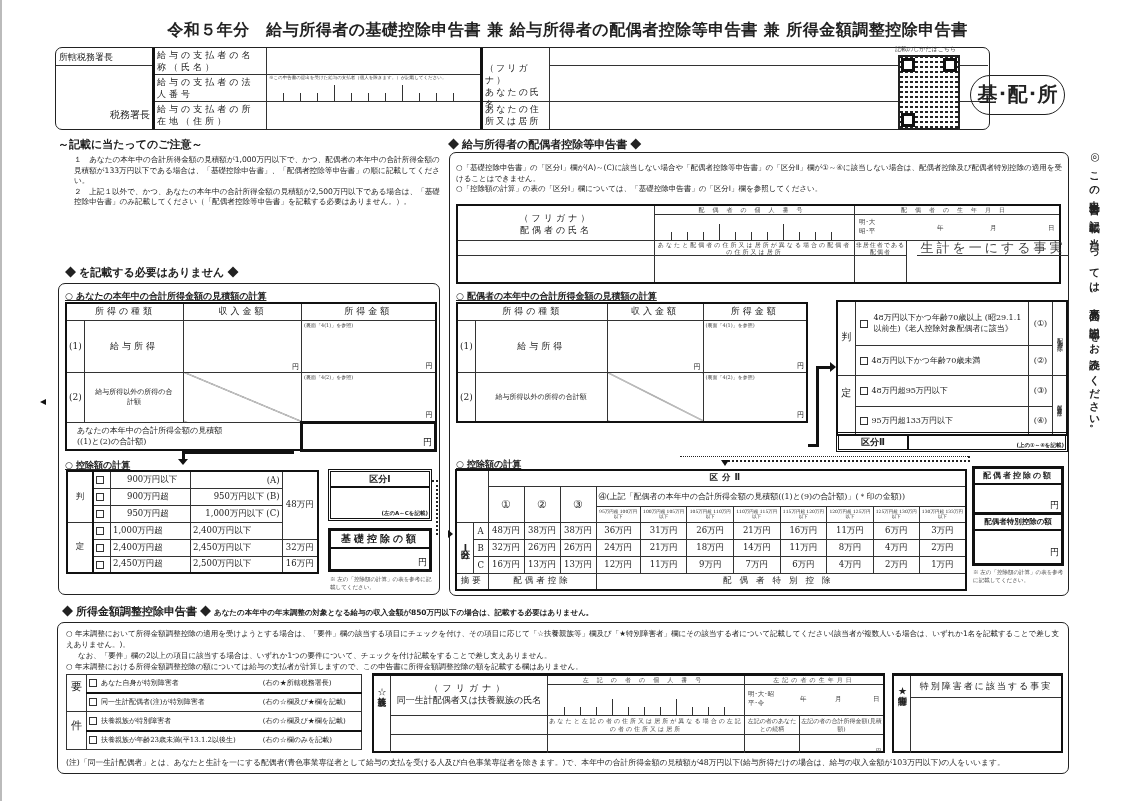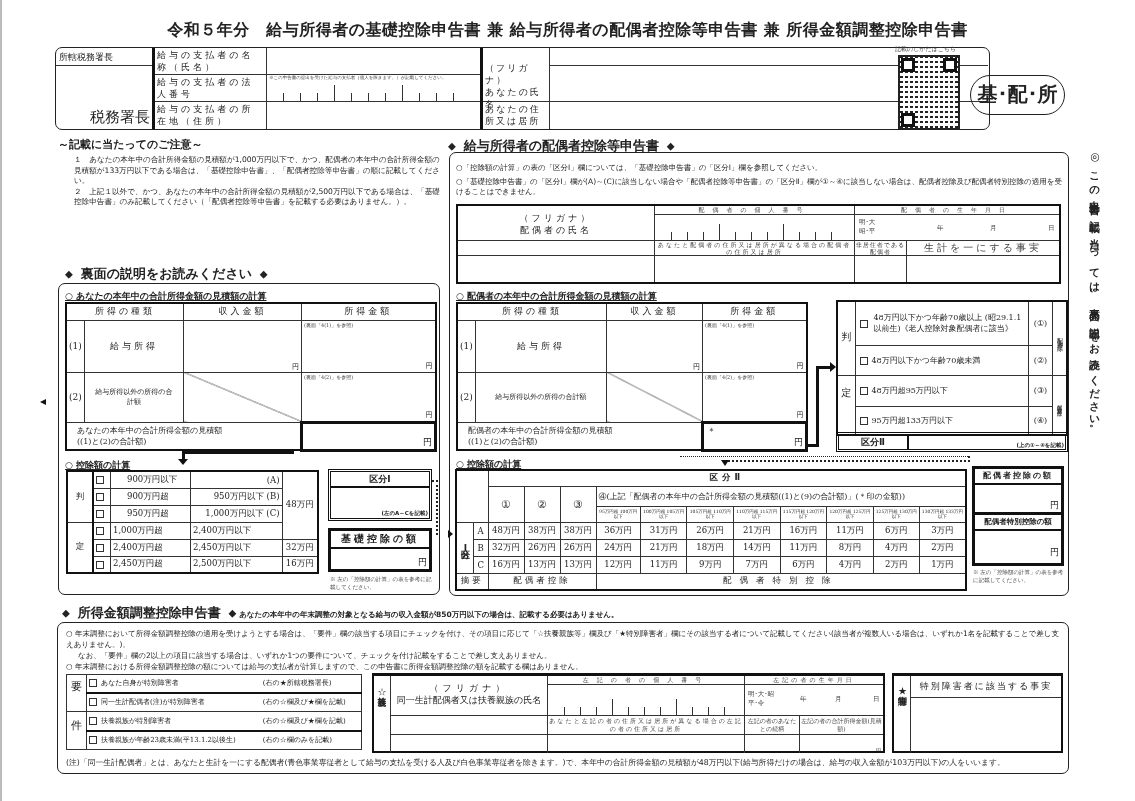--- a/index.html
+++ b/index.html
@@ -10,38 +10,38 @@
 .lborder{position:absolute;left:0;top:0;width:2px;height:801px;background:#bbb}
 .title{position:absolute;left:0;top:20px;width:1135px;text-align:center;font-family:"DejaVu Sans","Liberation Sans",sans-serif;font-weight:bold;font-size:16px;letter-spacing:0.5px}
 table{border-collapse:collapse}
 td{border:1px solid #333;padding:0 2px;vertical-align:middle}
 .rb{border-radius:7px}
 .sm{font-size:7px}
 .xs{font-size:5px;color:#444}
 .sp{letter-spacing:3px}
 .c{text-align:center}
 .r{text-align:right}
-.hdr{font-family:Liberation Mono, monospace;font-weight:bold;font-size:13px}
+.hdr{font-family:Liberation Sans, sans-serif;font-weight:bold;font-size:11px}
 .sub{font-family:"DejaVu Sans","Liberation Sans",sans-serif;font-weight:bold;font-size:9px;text-decoration:underline}
 .chk{display:inline-block;width:8px;height:8px;border:1px solid #333;margin-right:4px;vertical-align:middle}
 .note{font-family:"DejaVu Sans","Liberation Sans",sans-serif;font-size:8px;line-height:11px}
 .tick{position:absolute;bottom:0;width:1px;background:#333}
 .dot-h{position:absolute;border-top:2px dotted #222;height:0}
 .dot-v{position:absolute;border-left:2px dotted #222;width:0}
 </style>
 </head>
 <body>
 
 <div class="lborder"></div>
 
 <div class="title">令和５年分　給与所得者の基礎控除申告書 兼 給与所得者の配偶者控除等申告書 兼 所得金額調整控除申告書</div>
 
 <div class="abs rb" style="left:55px;top:47px;width:935px;height:83px;border:1.5px solid #222;">
   <div class="abs" style="left:0;top:0;width:96px;height:18px;border-bottom:1px solid #333;font-size:9px;padding:3px 3px">所轄税務署長</div>
-  <div class="abs" style="left:0;top:60px;width:96px;text-align:right;padding-right:2px;font-size:15px">税務署長</div>
+  <div class="abs" style="left:0;top:60px;width:96px;text-align:right;padding-right:2px;font-size:10px">税務署長</div>
   <div class="abs" style="left:96px;top:0;width:3px;height:81px;background:#111"></div>
   <div class="abs" style="left:99px;top:0;width:112px;height:27px;border-bottom:1px solid #333;border-right:1px solid #333;font-size:9px;padding:1px 2px;line-height:12px;letter-spacing:3px">給与の支払者の名称（氏名）</div>
   <div class="abs" style="left:211px;top:0;width:213px;height:27px;border-bottom:1px solid #333"></div>
   <div class="abs" style="left:99px;top:27px;width:112px;height:27px;border-bottom:1px solid #333;border-right:1px solid #333;font-size:9px;padding:1px 2px;line-height:12px;letter-spacing:3px">給与の支払者の法人番号</div>
   <div class="abs" style="left:211px;top:27px;width:213px;height:27px;border-bottom:1px solid #333">
     <div class="abs xs" style="left:2px;top:0;font-size:4.5px;white-space:nowrap">※この申告書の提出を受けた給与の支払者（個人を除きます。）が記載してください。</div>
     <div class="tick" style="left:16px;height:8px"></div>
       <div class="tick" style="left:33px;height:8px"></div>
       <div class="tick" style="left:50px;height:8px"></div>
       <div class="tick" style="left:67px;height:16px"></div>
@@ -73,21 +73,21 @@
   <div class="abs" style="left:1px;bottom:1px;width:14px;height:14px;border:3px solid #111;background:#fff"></div>
 </div>
 <div class="abs sans" style="left:970px;top:75px;width:95px;height:40px;border:1.5px solid #222;border-radius:20px;font-size:20px;font-weight:bold;text-align:center;line-height:37px">基･配･所</div>
 
 <div class="abs sans" style="left:58px;top:137px;font-size:11px;font-weight:bold">～記載に当たってのご注意～</div>
 <div class="abs note" style="left:62px;top:155px;width:380px;font-size:7.6px;line-height:10.5px">
   <div style="padding-left:12px">１　あなたの本年中の合計所得金額の見積額が1,000万円以下で、かつ、配偶者の本年中の合計所得金額の見積額が133万円以下である場合は、「基礎控除申告書」、「配偶者控除等申告書」の順に記載してください。</div>
   <div style="padding-left:12px">２　上記１以外で、かつ、あなたの本年中の合計所得金額の見積額が2,500万円以下である場合は、「基礎控除申告書」のみ記載してください（「配偶者控除等申告書」を記載する必要はありません。）。</div>
 </div>
 
-<div class="abs hdr" style="left:65px;top:265px">◆ 裏面の説明をお読みください ◆</div>
+<div class="abs hdr" style="left:65px;top:265px">◆ を記載する必要はありません ◆</div>
 <div class="abs rb" style="left:58px;top:283px;width:382px;height:312px;border:1.5px solid #222"></div>
 <div class="abs sub" style="left:65px;top:290px">○ あなたの本年中の合計所得金額の見積額の計算</div>
 
 <table class="abs" style="left:65px;top:302px;width:372px;border:2px solid #111">
   <tbody>
       <tr style="height:17px">
     <td colspan="2" class="c sp" style="width:100px">所得の種類</td>
     <td class="c sp" style="width:118px">収入金額</td>
     <td class="c sp" style="width:134px">所得金額</td>
   </tr>
@@ -181,22 +181,22 @@
 <div class="dot-v" style="left:436px;top:480px;height:55px"></div>
 <div class="dot-h" style="left:432px;top:480px;width:6px"></div>
 <div class="dot-h" style="left:725px;top:460px;width:245px"></div>
 <div class="abs" style="left:721px;top:460px;width:0;height:0;border-left:4px solid transparent;border-right:4px solid transparent;border-top:6px solid #111"></div>
 <div class="dot-v" style="left:968px;top:456px;height:6px"></div>
 <div class="dot-h" style="left:680px;top:456px;width:290px;border-top-width:1.5px"></div>
 
 <div class="abs hdr" style="left:448px;top:137px">◆ 給与所得者の配偶者控除等申告書 ◆</div>
 <div class="abs rb" style="left:449px;top:152px;width:620px;height:444px;border:1.5px solid #222"></div>
 <div class="abs note" style="left:456px;top:163px;width:610px;font-size:7.5px;line-height:10.5px">
+  <div>○「基礎控除申告書」の「区分Ⅰ」欄が(A)～(C)に該当しない場合や「配偶者控除等申告書」の「区分Ⅱ」欄が①～④に該当しない場合は、配偶者控除及び配偶者特別控除の適用を受けることはできません。</div>
   <div style="margin-bottom:3px">○「控除額の計算」の表の「区分Ⅰ」欄については、「基礎控除申告書」の「区分Ⅰ」欄を参照してください。</div>
-  <div>○「基礎控除申告書」の「区分Ⅰ」欄が(A)～(C)に該当しない場合や「配偶者控除等申告書」の「区分Ⅱ」欄が①～④に該当しない場合は、配偶者控除及び配偶者特別控除の適用を受けることはできません。</div>
 </div>
 
 <div class="abs" style="left:456px;top:204px;width:605px;height:80px;border:2px solid #111">
   <div class="abs c" style="left:0;top:0;width:197px;height:35px;border-right:1px solid #333;border-bottom:1px solid #333;padding-top:6px;font-size:9px;line-height:12px;letter-spacing:3px">
     <div>（フリガナ）</div>
     <div>配偶者の氏名</div>
   </div>
   <div class="abs" style="left:0;top:35px;width:197px;height:15px;border-right:1px solid #333;border-bottom:1px solid #333"></div>
   <div class="abs" style="left:0;top:50px;width:197px;height:26px;border-right:1px solid #333"></div>
   <div class="abs c" style="left:197px;top:0;width:200px;height:9px;border-bottom:1px solid #333;border-right:1px solid #333;font-size:6px;line-height:8px;letter-spacing:8px;color:#444">配偶者の個人番号</div>
@@ -218,21 +218,21 @@
   <div class="abs c" style="left:397px;top:0;width:204px;height:9px;border-bottom:1px solid #333;font-size:6px;line-height:8px;letter-spacing:8px;color:#444">配偶者の生年月日</div>
   <div class="abs" style="left:397px;top:9px;width:204px;height:26px;border-bottom:1px solid #333;font-size:6.5px;color:#444">
     <div class="abs" style="left:4px;top:3px;white-space:pre;line-height:9px">明･大
 昭･平</div>
     <div class="abs" style="left:82px;top:9px">年</div>
     <div class="abs" style="left:135px;top:9px">月</div>
     <div class="abs" style="left:193px;top:9px">日</div>
   </div>
   <div class="abs c" style="left:397px;top:35px;width:52px;height:15px;border-bottom:1px solid #333;border-right:1px solid #333;font-size:6px;line-height:7px;letter-spacing:1px;color:#444">非居住者である配偶者</div>
   <div class="abs" style="left:397px;top:50px;width:52px;height:26px;border-right:1px solid #333"></div>
-  <div class="abs c" style="left:449px;top:35px;width:152px;height:15px;border-bottom:1px solid #333;font-size:10px;line-height:14px;letter-spacing:3px;color:#444">生計を一にする事実</div>
+  <div class="abs c" style="left:459px;top:35px;width:152px;height:15px;border-bottom:1px solid #333;font-size:13px;line-height:14px;letter-spacing:3px;color:#444">生計を一にする事実</div>
   <div class="abs" style="left:449px;top:50px;width:152px;height:26px"></div>
 </div>
 
 <div class="abs sub" style="left:456px;top:290px">○ 配偶者の本年中の合計所得金額の見積額の計算</div>
 <table class="abs" style="left:456px;top:302px;width:352px;border:2px solid #111">
   <tbody>
       <tr style="height:17px">
     <td colspan="2" class="c sp" style="width:108px">所得の種類</td>
     <td class="c sp" style="width:96px">収入金額</td>
     <td class="c sp" style="width:104px">所得金額</td>
@@ -246,30 +246,20 @@
       <span class="abs sm" style="right:2px;bottom:1px">円</span>
     </td>
   </tr>
   <tr style="height:50px">
     <td class="c">(2)</td>
     <td class="c sm" style="padding:0 10px">給与所得以外の所得の合計額</td>
     <td style="background:linear-gradient(to top right,transparent calc(50% - 0.6px),#333 50%,transparent calc(50% + 0.6px))"></td>
     <td style="position:relative">
       <span class="abs xs" style="left:2px;top:1px">(裏面「4(2)」を参照)</span>
       <span class="abs sm" style="right:2px;bottom:1px">円</span>
-    </td>
-  </tr>
-  <tr style="height:28px">
-    <td colspan="3" style="padding-left:10px;font-size:8px;line-height:11px">
-      <div>配偶者の本年中の合計所得金額の見積額</div>
-      <div>((1)と(2)の合計額)</div>
-    </td>
-    <td style="border:3px solid #111;position:relative">
-      <span class="abs" style="left:3px;top:1px">＊</span>
-      <span class="abs" style="right:2px;bottom:0">円</span>
     </td>
   </tr>
 </tbody>
   </table>
 
 <div class="abs" style="left:808px;top:444px;width:10px;height:3px;background:#111"></div>
 <div class="abs" style="left:816px;top:366px;width:3px;height:81px;background:#111"></div>
 <div class="abs" style="left:816px;top:366px;width:16px;height:3px;background:#111"></div>
 <div class="abs" style="left:830px;top:362px;width:0;height:0;border-top:5px solid transparent;border-bottom:5px solid transparent;border-left:6px solid #111"></div>
 

